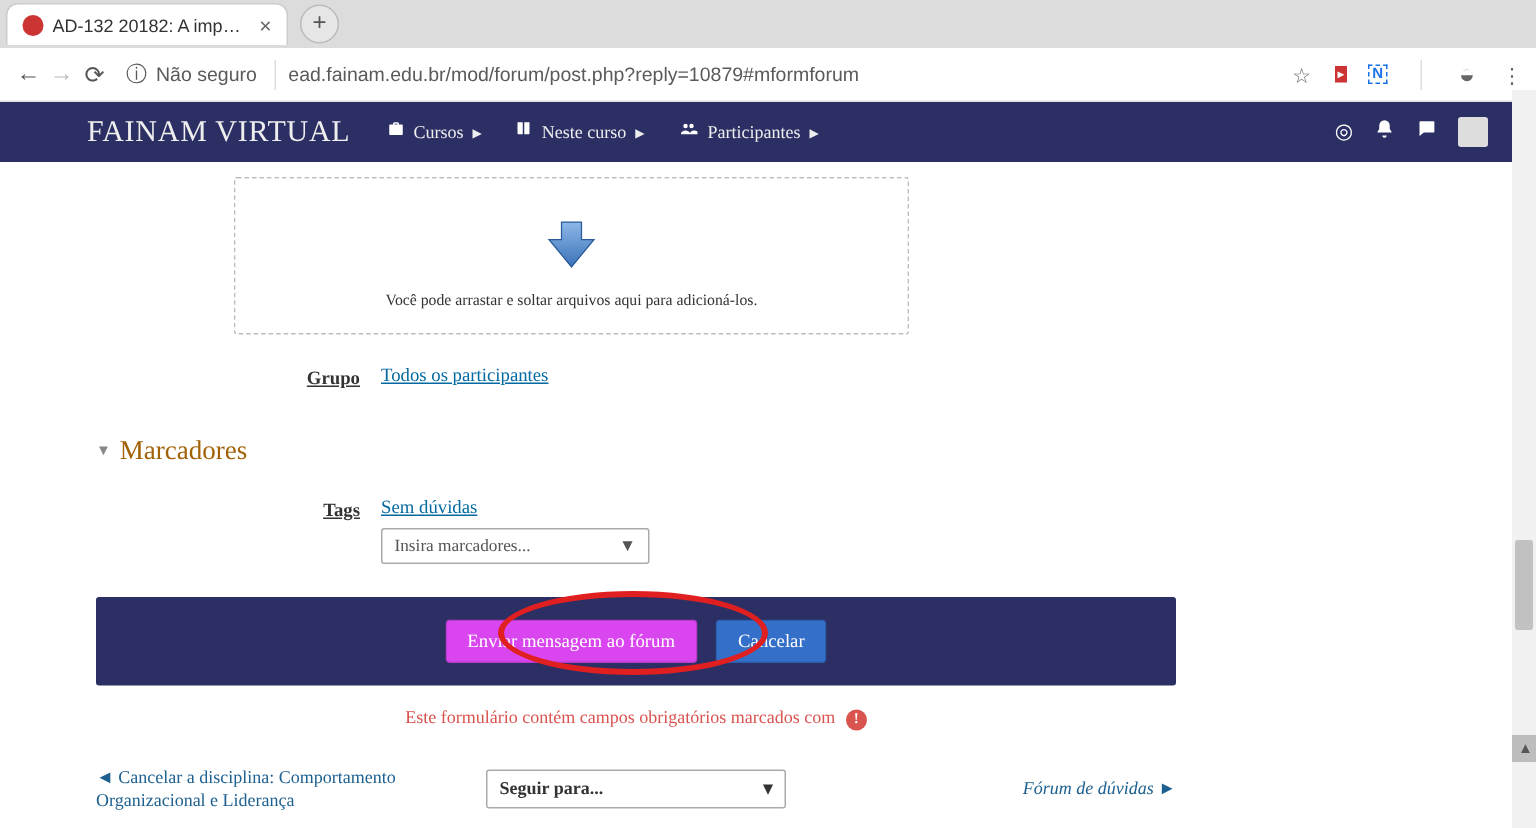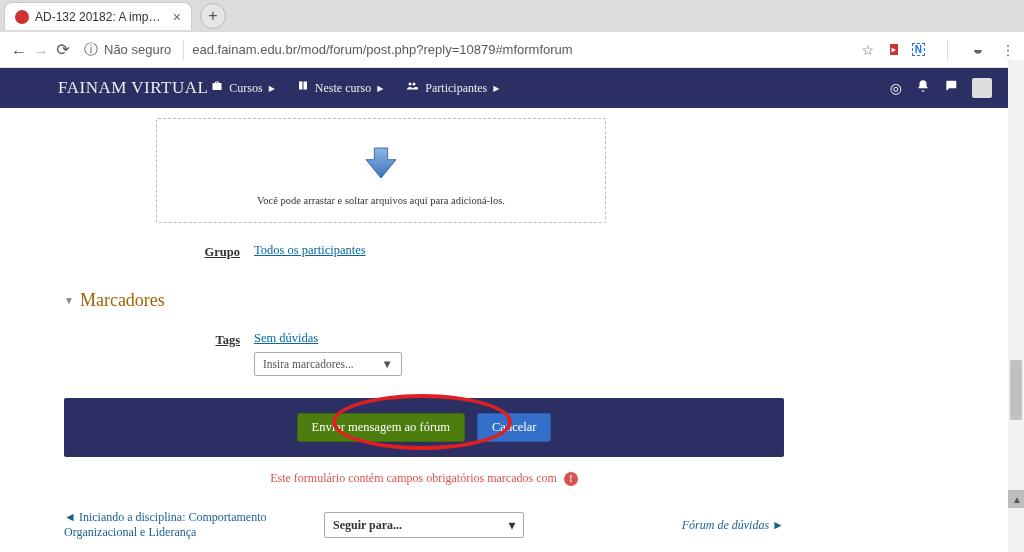--- a/index.html
+++ b/index.html
@@ -21,21 +21,21 @@
   .addr-bar .url { flex: 1; display: flex; align-items: center; white-space: nowrap; overflow: hidden; }
   .addr-bar .info { font-size: 14px; margin-right: 6px; }
   .addr-bar .insecure { margin-right: 4px; }
   .addr-bar .right { display: flex; align-items: center; gap: 14px; margin-left: 8px; }
   .addr-bar .icon-box { width: 16px; height: 16px; display: inline-flex; align-items: center; justify-content: center; font-size: 14px; color: #666; }
   .pdf-ico { background: #c33; color: #fff; font-size: 8px; padding: 1px 2px; font-weight: bold; font-family: Arial; }
   .n-ico { border: 1.5px dashed #1a73e8; color: #1a73e8; font-size: 10px; font-weight: bold; padding: 0 2px; }
 
   
   .app-nav { background: #2c2f63; color: #eee; height: 40px; display: flex; align-items: center; padding: 0 24px 0 58px; font-family: Georgia, serif; }
-  .brand { font-size: 17px; letter-spacing: 0.5px; margin-right: 3px; }
+  .brand { font-size: 20px; letter-spacing: 0.5px; margin-right: 24px; }
   .nav-item { display: flex; align-items: center; gap: 6px; font-size: 12px; margin-right: 22px; cursor: pointer; }
   .nav-item .caret { font-size: 8px; }
   .nav-spacer { flex: 1; }
   .nav-icon { margin-left: 14px; font-size: 14px; cursor: pointer; color: #fff; }
   .user-pic { width: 20px; height: 20px; background: #ddd; border-radius: 2px; margin-left: 14px; }
   .user-name { margin-left: 8px; font-size: 12px; color: #8b8da8; }
 
   
   .page { padding: 0; }
   .content-col { width: 720px; margin: 0 0 0 64px; }
@@ -45,26 +45,26 @@
   .dropzone-text { font-size: 10.5px; color: #333; margin-top: 8px; }
 
   .field-row { display: flex; align-items: flex-start; margin-top: 20px; }
   .field-label { width: 190px; text-align: right; padding-right: 14px; font-weight: bold; font-size: 12.5px; color: #333; padding-top: 2px; text-decoration: underline; }
   .field-value { font-size: 12.5px; color: #0369a1; text-decoration: underline; }
 
   .section-header { display: flex; align-items: center; margin-top: 30px; color: #1d6090; font-size: 18px; }
   .section-header .tri { font-size: 10px; color: #888; margin-right: 6px; }
   .section-header a { color: #a16207; text-decoration: none; }
 
-  .tag-select { margin-top: 6px; width: 148px; height: 24px; border: 1px solid #aaa; border-radius: 2px; background: #fff; display: flex; align-items: center; padding: 0 8px; justify-content: space-between; font-size: 11.5px; color: #555; cursor: pointer; text-align: center; }
+  .tag-select { margin-top: 6px; width: 179px; height: 24px; border: 1px solid #aaa; border-radius: 2px; background: #fff; display: flex; align-items: center; padding: 0 8px; justify-content: space-between; font-size: 11.5px; color: #555; cursor: pointer; text-align: center; }
 
   
   .action-bar { background: #2c2f63; padding: 15px; display: flex; justify-content: center; align-items: center; gap: 12px; margin-top: 22px; position: relative; border-radius: 2px; }
   .btn { border: 1px solid rgba(0,0,0,.15); border-radius: 3px; padding: 6px 14px; font-family: Georgia, serif; font-size: 12.5px; cursor: pointer; }
-  .btn-primary { background: #4d7c0f; color: #fff; }
+  .btn-primary { background: #d946ef; color: #fff; }
   .btn-secondary { background: #3470c9; color: #fff; }
   .highlight-ellipse { position: absolute; width: 180px; height: 56px; border: 4px solid #e02020; border-radius: 50%; left: 268px; top: -4px; pointer-events: none; }
 
   .required-note { text-align: center; color: #d9534f; font-size: 12px; margin-top: 14px; }
   .required-note .excl { display: inline-flex; width: 14px; height: 14px; background: #d9534f; color: #fff; border-radius: 50%; align-items: center; justify-content: center; font-size: 10px; font-weight: bold; margin-left: 4px; }
 
   .nav-links-row { display: flex; align-items: center; justify-content: space-between; margin-top: 24px; }
   .nav-link { color: #1d6090; font-size: 12px; cursor: pointer; width: 220px; }
   .nav-link.prev { text-align: left; }
   .nav-link.next { text-align: right; font-style: italic; }
@@ -196,21 +196,21 @@
       <div class="highlight-ellipse"></div>
     </div>
 
     <div class="required-note">
       <span>Este formulário contém campos obrigatórios marcados com</span>
       <span class="excl">!</span>
     </div>
 
     <div class="nav-links-row">
       <div class="nav-link prev">
-        ◄ <span>Iniciando a disciplina: Comportamento Organizacional e Liderança</span>
+        ◄ <span>Cancelar a disciplina: Comportamento Organizacional e Liderança</span>
       </div>
       <div class="jump-select">
         <span>Seguir para...</span>
         <span>▾</span>
       </div>
       <div class="nav-link next">
         <span>Fórum de dúvidas</span> ►
       </div>
     </div>
 

